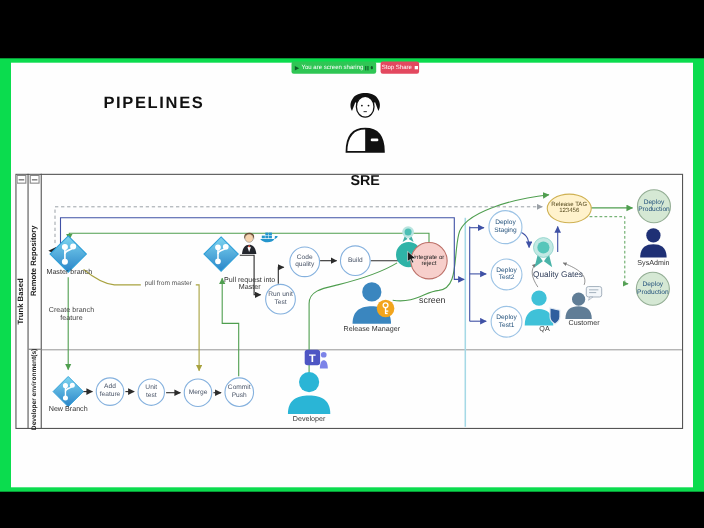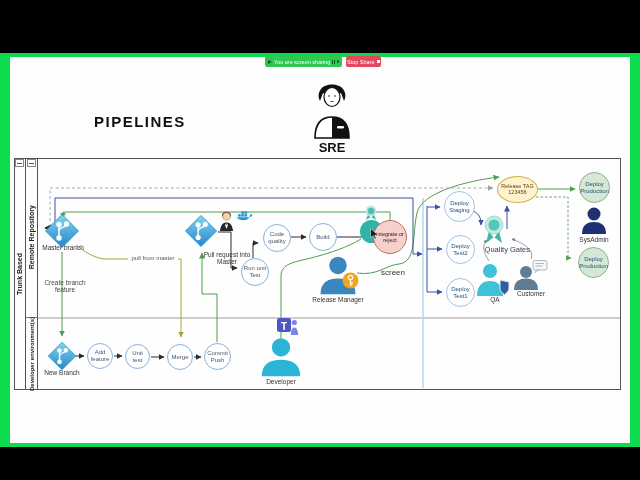--- a/index.html
+++ b/index.html
@@ -15,22 +15,22 @@
   .share-pill span{color:#fff;font-size:5.5px;white-space:nowrap;}
   .pencil{width:0;height:0;border-left:4px solid #0c5c26;border-top:2px solid transparent;border-bottom:2px solid transparent;}
   .pausebars{display:flex;gap:1px;}
   .pausebars i{display:block;width:1px;height:4px;background:#0c5c26;}
   .dotic{width:3px;height:3px;border-radius:50%;background:#0c5c26;}
   .stop-btn{left:346px;top:56px;width:35px;height:11px;background:#e3485f;border-radius:2px;
     display:flex;align-items:center;justify-content:center;gap:2px;z-index:9;}
   .stop-btn span{color:#fff;font-size:5.5px;}
   .stopsq{width:3.5px;height:3.5px;background:#fff;}
 
-  .title{left:94px;top:85px;font-size:15px;font-weight:bold;letter-spacing:1.5px;color:#111;margin-top:28px;}
-  .sre-label{left:307px;top:140px;width:50px;text-align:center;font-size:13px;font-weight:bold;color:#111;}
+  .title{left:94px;top:85px;font-size:15px;font-weight:bold;letter-spacing:1.5px;color:#111;}
+  .sre-label{left:307px;top:156px;width:50px;text-align:center;font-size:13px;font-weight:bold;color:#111;}
 
   
   .frame{left:14px;top:158px;width:607px;height:232px;border:1px solid #555;box-sizing:border-box;background:transparent;}
   .lane-strip{border-right:1px solid #555;box-sizing:border-box;display:flex;align-items:center;justify-content:center;}
   .lane-strip .vtext{writing-mode:vertical-rl;transform:rotate(180deg);font-size:7px;font-weight:bold;color:#222;white-space:nowrap;}
   .trunk{left:14px;top:158px;width:12px;height:232px;}
   .remote{left:26px;top:158px;width:12px;height:160px;border-bottom:1px solid #777;}
   .devenv{left:26px;top:318px;width:12px;height:72px;}
   .collapse{width:9px;height:8px;border:1px solid #888;background:#fff;box-sizing:border-box;z-index:4;}
   .collapse i{display:block;width:5px;height:1px;background:#555;margin:2.5px auto 0;}

